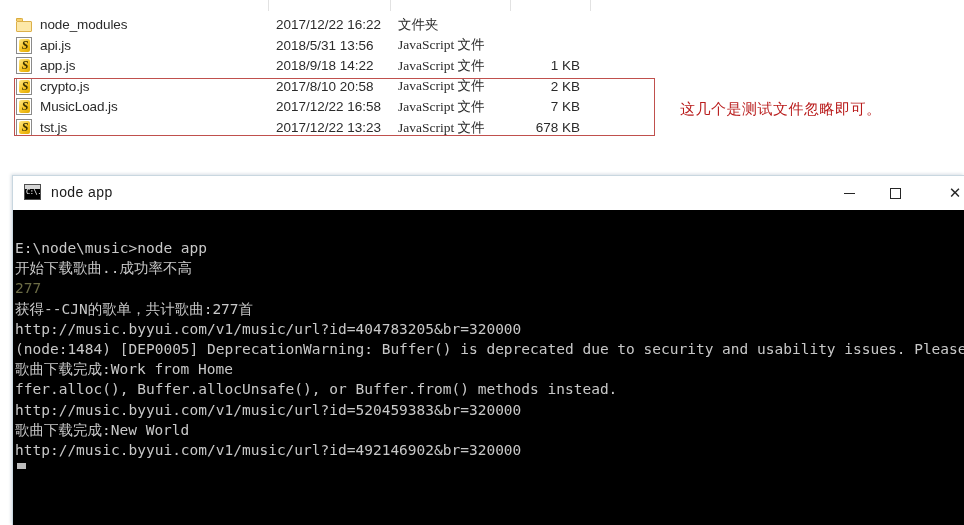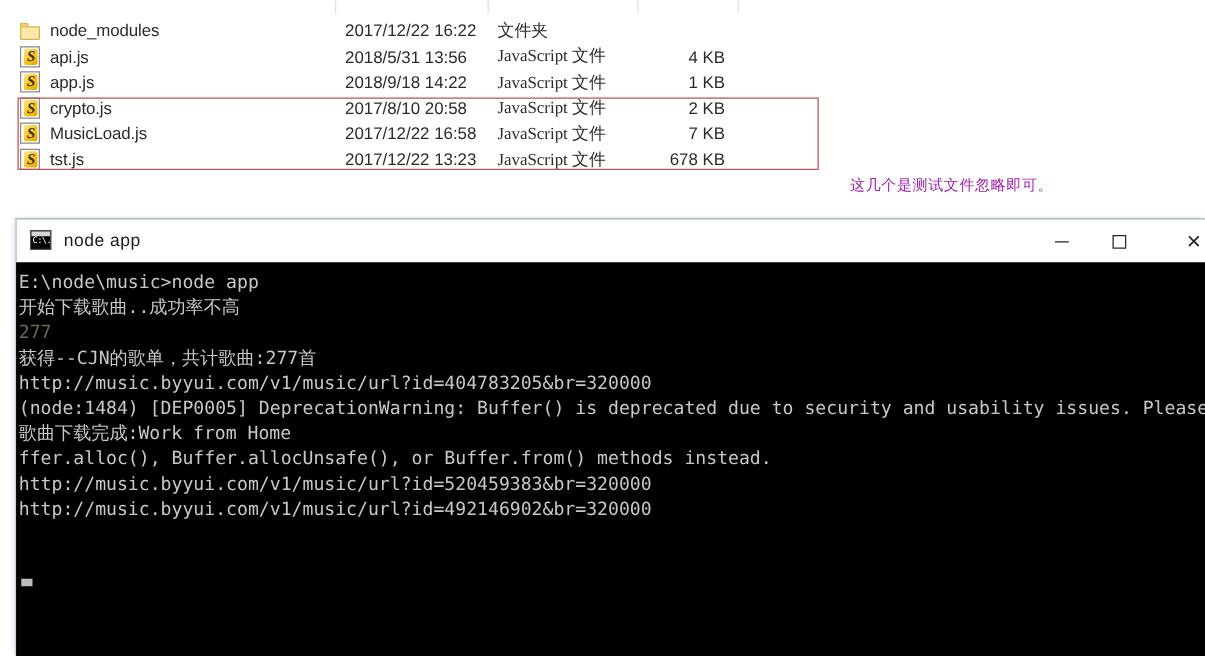--- a/index.html
+++ b/index.html
@@ -142,25 +142,24 @@
     height: 58px;
     border: 1.6px solid #c0504d;
     box-sizing: border-box;
     pointer-events: none;
   }
   #red-note {
     position: absolute;
     left: 680px;
     top: 100px;
     font-family: "DejaVu Sans", sans-serif;
-    font-size: 12px;
-    color: #a21caf;
+    font-size: 15px;
+    color: #b91c1c;
     white-space: nowrap;
     letter-spacing: 0.5px;
-    margin-top: 40px;
   }
 
   
   #console-win {
     position: absolute;
     left: 12px;
     top: 175px;
     width: 952px;
     height: 350px;
     background: #000000;
@@ -241,21 +240,21 @@
   }
 
   #console-body {
     position: absolute;
     left: 0;
     top: 34px;
     right: 0;
     bottom: 0;
     background: #000000;
     overflow: hidden;
-    padding: 6px 0 0 0;
+    padding: 28px 0 0 0;
   }
   .cline {
     font-family: "DejaVu Sans Mono", monospace;
     font-size: 14.5px;
     line-height: 20.2px;
     color: #c8c8c8;
     white-space: pre;
     padding-left: 2px;
     letter-spacing: 0px;
   }
@@ -297,21 +296,20 @@
         <div class="file-row" style="top: 34.6px;">
           <div class="icon-slot">
             <div class="js-ico">
               <div class="scroll"></div>
               <div class="s-glyph">S</div>
             </div>
           </div>
           <div class="cell-name">api.js</div>
           <div class="cell-date">2018/5/31 13:56</div>
           <div class="cell-type">JavaScript 文件</div>
-          <div class="cell-size">4 KB</div>
         </div>
         <div class="file-row" style="top: 55.2px;">
           <div class="icon-slot">
             <div class="js-ico">
               <div class="scroll"></div>
               <div class="s-glyph">S</div>
             </div>
           </div>
           <div class="cell-name">app.js</div>
           <div class="cell-date">2018/9/18 14:22</div>
@@ -384,19 +382,20 @@
       <div id="console-lines">
           <div class="cline">E:\node\music&gt;node app</div>
           <div class="cline">开始下载歌曲..成功率不高</div>
           <div class="cline dim">277</div>
           <div class="cline">获得--CJN的歌单，共计歌曲:277首</div>
           <div class="cline">http://music.byyui.com/v1/music/url?id=404783205&amp;br=320000</div>
           <div class="cline">(node:1484) [DEP0005] DeprecationWarning: Buffer() is deprecated due to security and usability issues. Please use the B</div>
           <div class="cline">歌曲下载完成:Work from Home</div>
           <div class="cline">ffer.alloc(), Buffer.allocUnsafe(), or Buffer.from() methods instead.</div>
           <div class="cline">http://music.byyui.com/v1/music/url?id=520459383&amp;br=320000</div>
+          <div class="cline">歌曲下载完成:New World</div>
           <div class="cline">http://music.byyui.com/v1/music/url?id=492146902&amp;br=320000</div>
         </div>
       <div id="cursor"></div>
     </div>
 
   </div>
 </div>
 
 </body></html>

